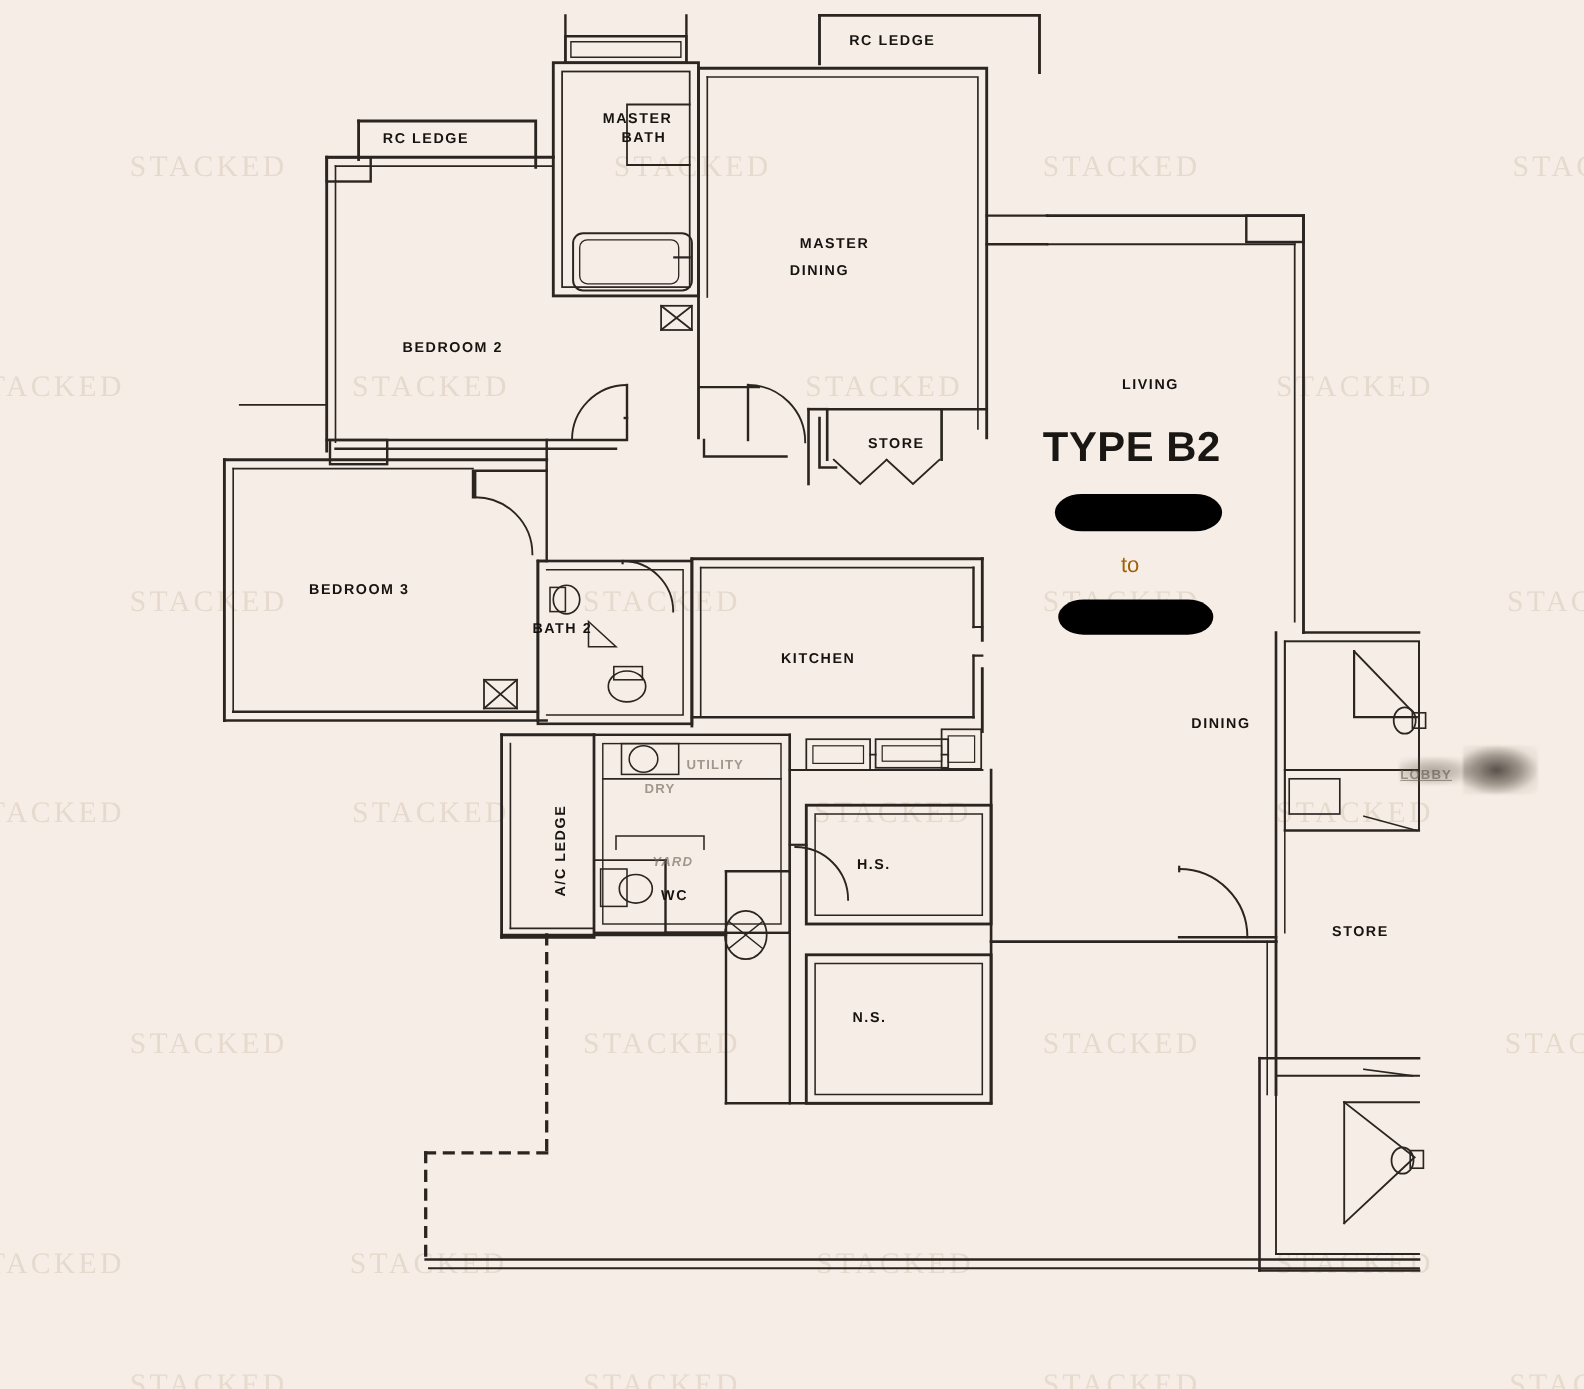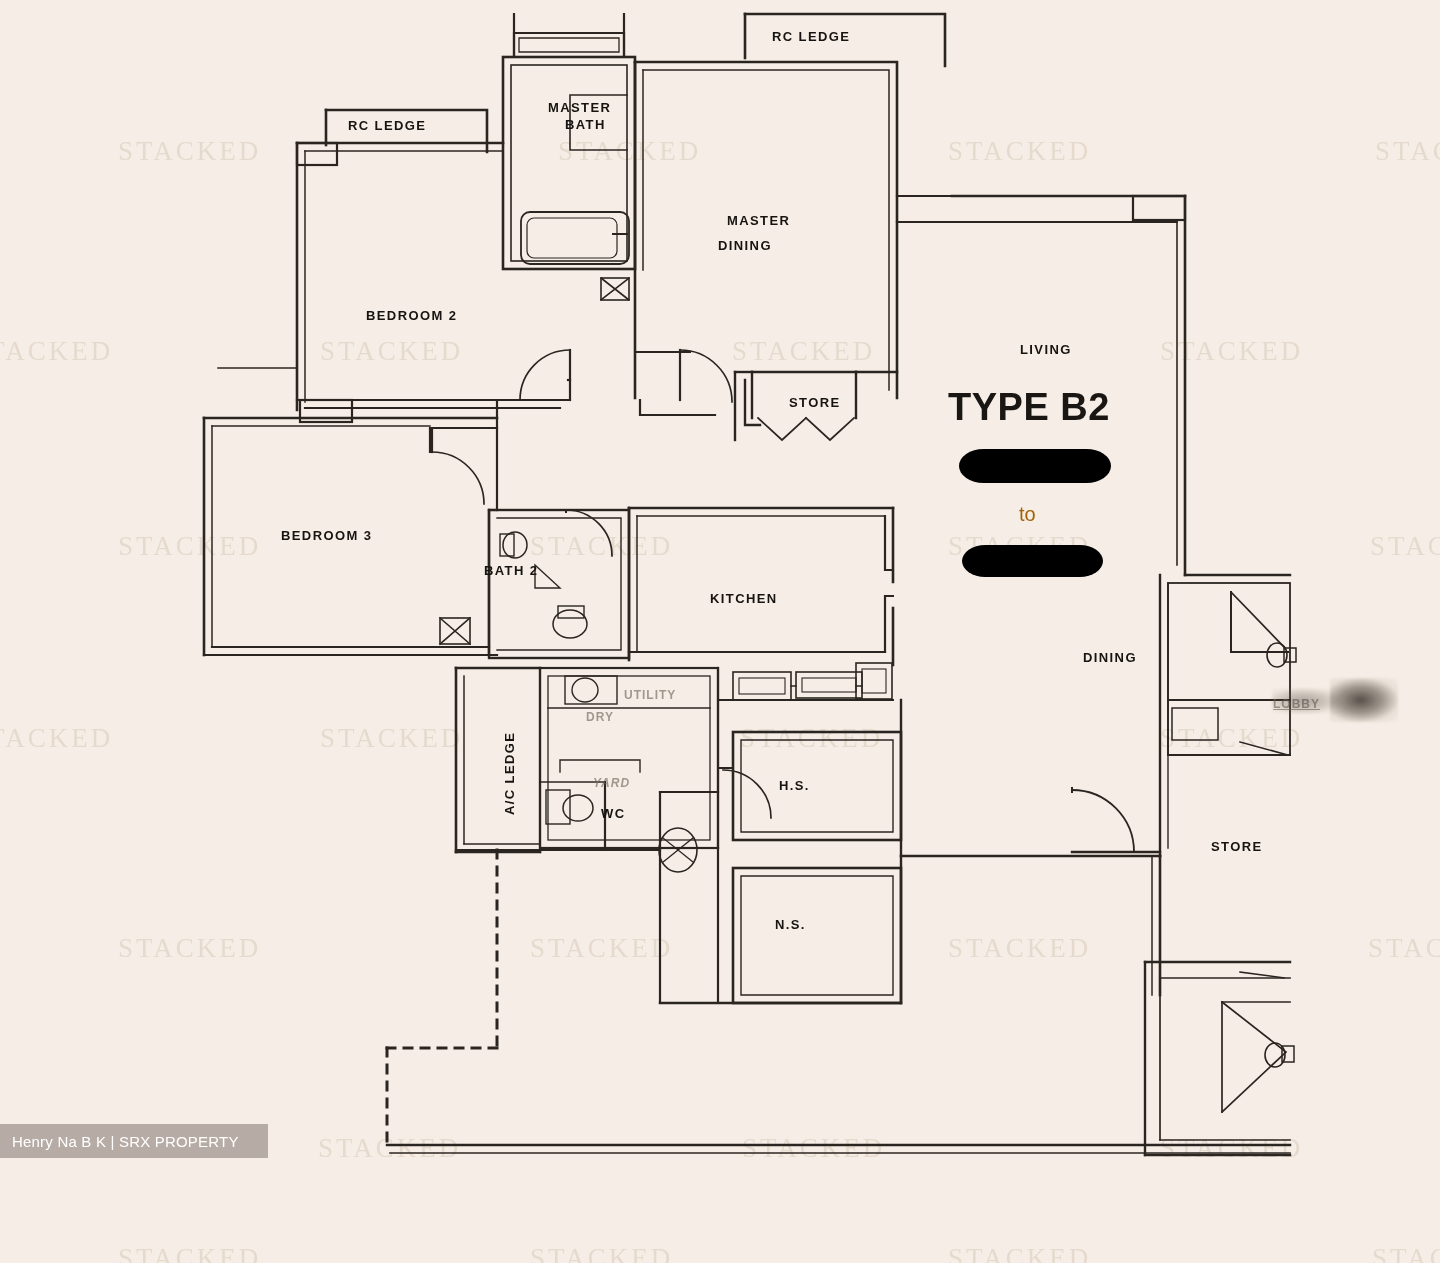--- a/index.html
+++ b/index.html
@@ -417,17 +417,14 @@
     </div>
 
   <div class="typetitle" id="typetitle" style="left: 948px; top: 386px;">TYPE B2</div>
   <div class="redact" id="redact1" style="left: 959px; top: 449px; width: 152px; height: 34px;"></div>
   <div class="toword" id="toword" style="left: 1019px; top: 503px;">to</div>
   <div class="redact" id="redact2" style="left: 962px; top: 545px; width: 141px; height: 32px;"></div>
 
   <div class="smudge" style="left:1330px;top:678px;width:68px;height:44px;"></div>
   <div class="smudge" style="left:1272px;top:688px;width:70px;height:26px;opacity:.45;"></div>
 
-  <div id="attrib">
-    <span>Henry Na B K | SRX PROPERTY</span>
-  </div>
 
 </div>
 
 </body></html>

